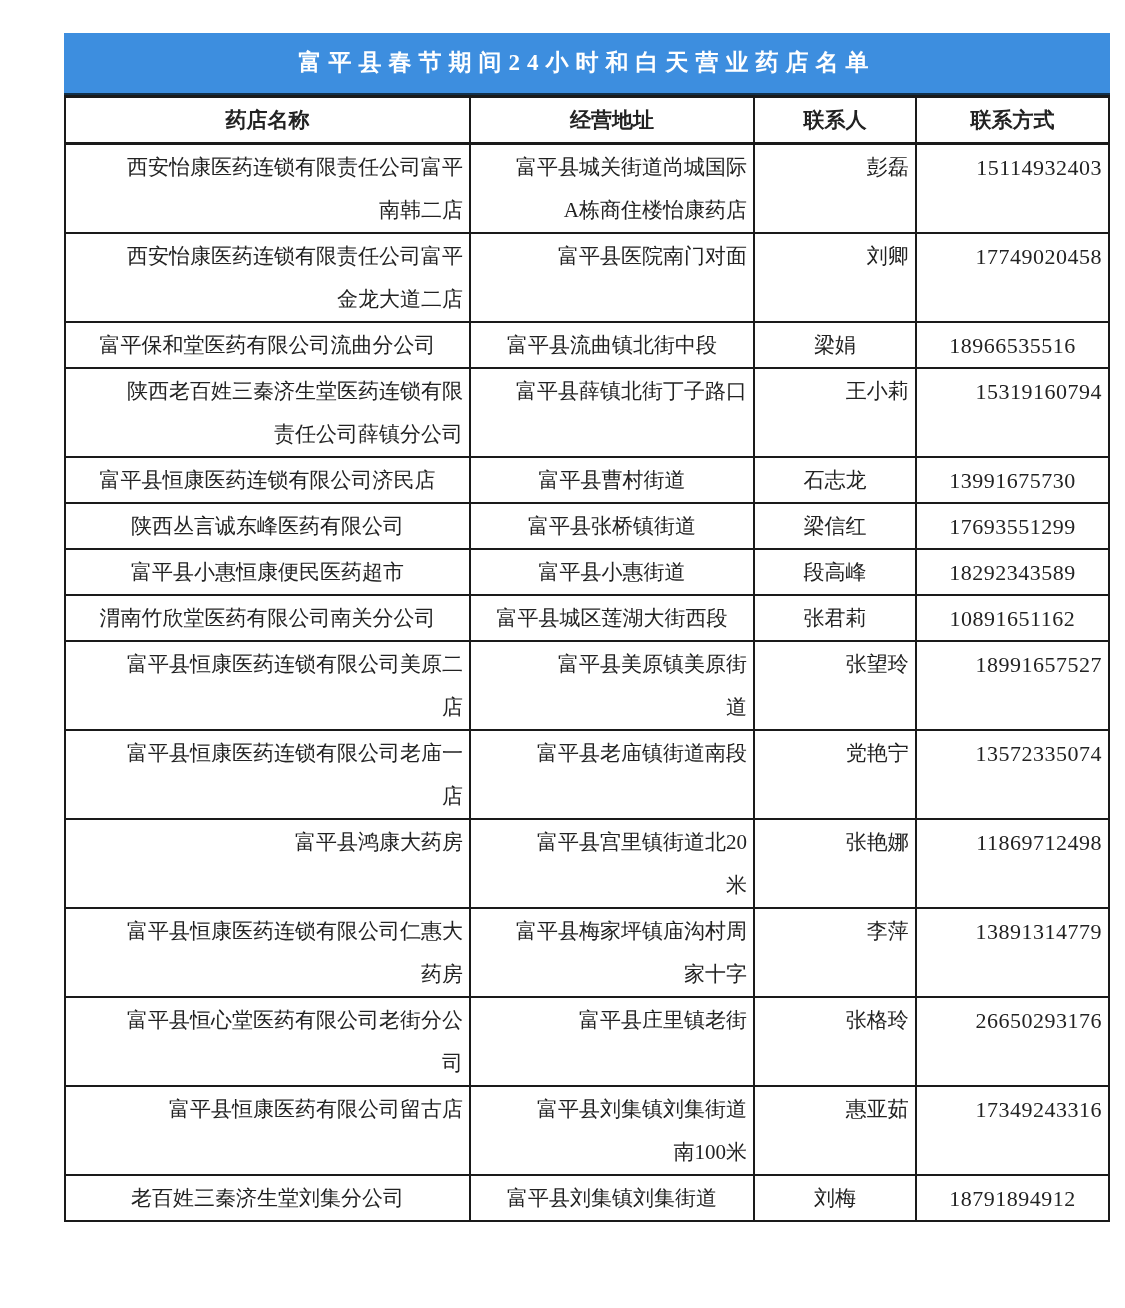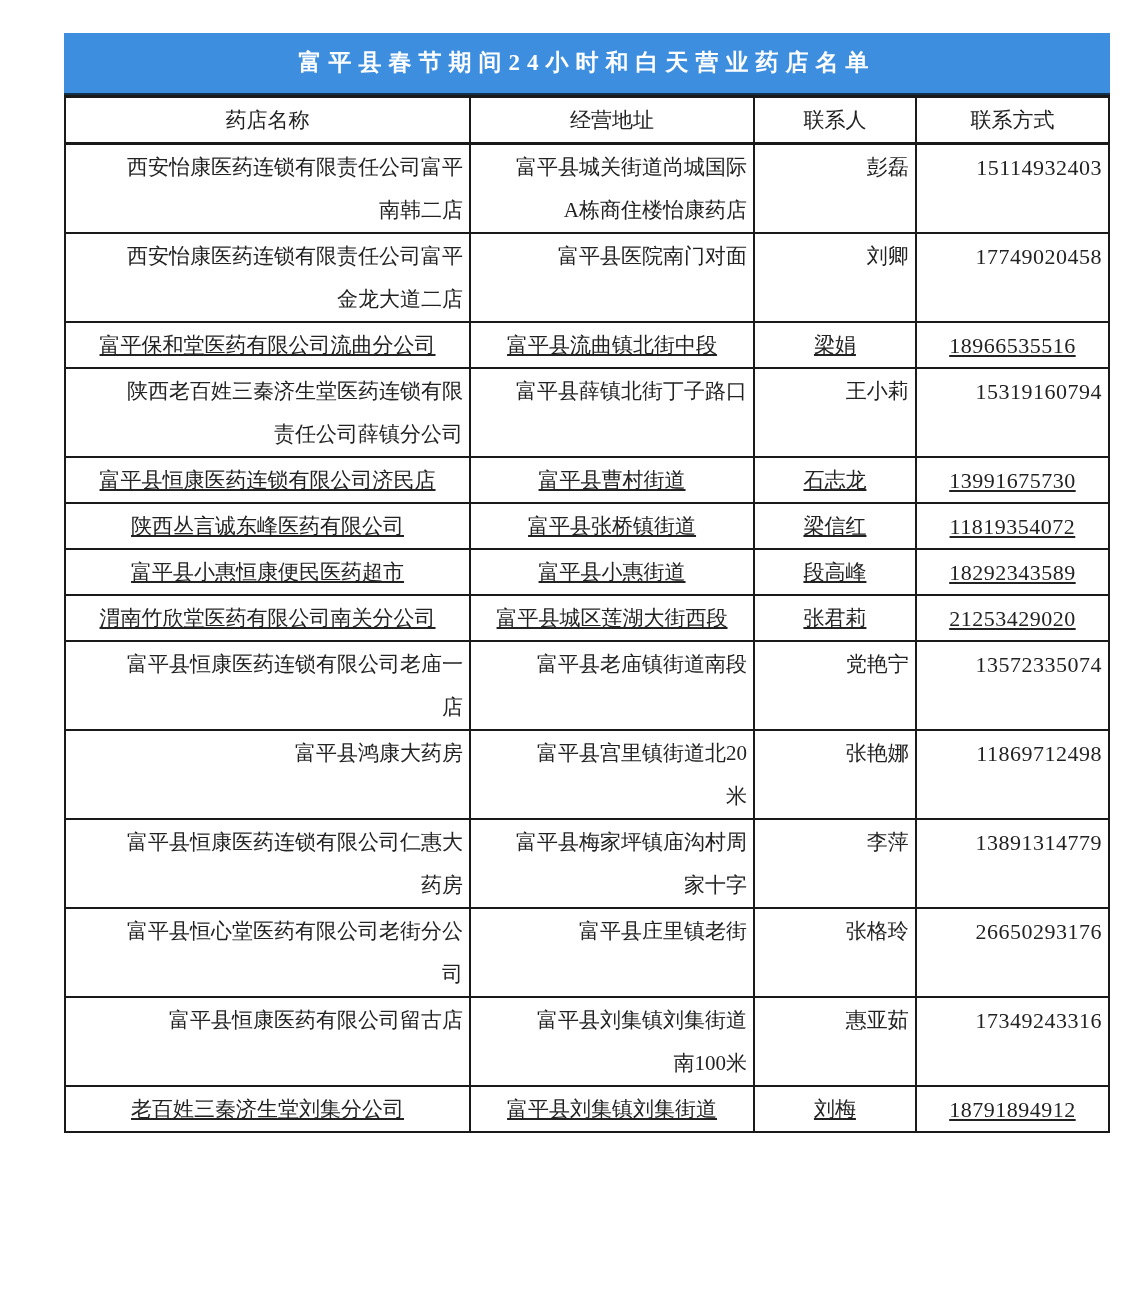--- a/index.html
+++ b/index.html
@@ -52,31 +52,31 @@
     vertical-align: top;
     font-size: 21px;
     line-height: 43px;
     padding: 1px 6px 0 6px;
     white-space: pre-line;
     overflow: hidden;
   }
   .pharmacy-table th {
     height: 46px;
     line-height: 43px;
-    font-weight: normal;
+    font-weight: bold;
     border-bottom: 3px solid var(--border);
   }
   .pharmacy-table td.phone-cell {
     font-size: 22px;
     letter-spacing: 0.5px;
   }
   .pharmacy-table td.phone-cell.indent {
     padding-left: 34px;
   }
-  .pharmacy-table tr.single td { height: 45px; text-decoration: underline; }
+  .pharmacy-table tr.single td { height: 45px; }
   .pharmacy-table tr.double td { height: 88px; text-align: right; }
 </style>
 </head>
 <body>
 
 <div class="page">
   <div class="sheet">
 
     <div class="title-bar">富平县春节期间24小时和白天营业药店名单</div>
 
@@ -127,33 +127,41 @@
           <tr class="single">
             <td class="name-cell">富平县恒康医药连锁有限公司济民店</td>
             <td class="address-cell">富平县曹村街道</td>
             <td class="contact-cell">石志龙</td>
             <td class="phone-cell">13991675730</td>
           </tr>
           <tr class="single">
             <td class="name-cell">陕西丛言诚东峰医药有限公司</td>
             <td class="address-cell">富平县张桥镇街道</td>
             <td class="contact-cell">梁信红</td>
-            <td class="phone-cell">11819354072</td>
+            <td class="phone-cell">17693551299</td>
           </tr>
           <tr class="single">
             <td class="name-cell">富平县小惠恒康便民医药超市</td>
             <td class="address-cell">富平县小惠街道</td>
             <td class="contact-cell">段高峰</td>
             <td class="phone-cell">18292343589</td>
           </tr>
           <tr class="single">
             <td class="name-cell">渭南竹欣堂医药有限公司南关分公司</td>
             <td class="address-cell">富平县城区莲湖大街西段</td>
             <td class="contact-cell">张君莉</td>
-            <td class="phone-cell">21253429020</td>
+            <td class="phone-cell">10891651162</td>
+          </tr>
+          <tr class="double">
+            <td class="name-cell">富平县恒康医药连锁有限公司美原二
+店</td>
+            <td class="address-cell">富平县美原镇美原街
+道</td>
+            <td class="contact-cell">张望玲</td>
+            <td class="phone-cell indent">18991657527</td>
           </tr>
           <tr class="double">
             <td class="name-cell">富平县恒康医药连锁有限公司老庙一
 店</td>
             <td class="address-cell">富平县老庙镇街道南段</td>
             <td class="contact-cell">党艳宁</td>
             <td class="phone-cell">13572335074</td>
           </tr>
           <tr class="double">
             <td class="name-cell">富平县鸿康大药房</td>

